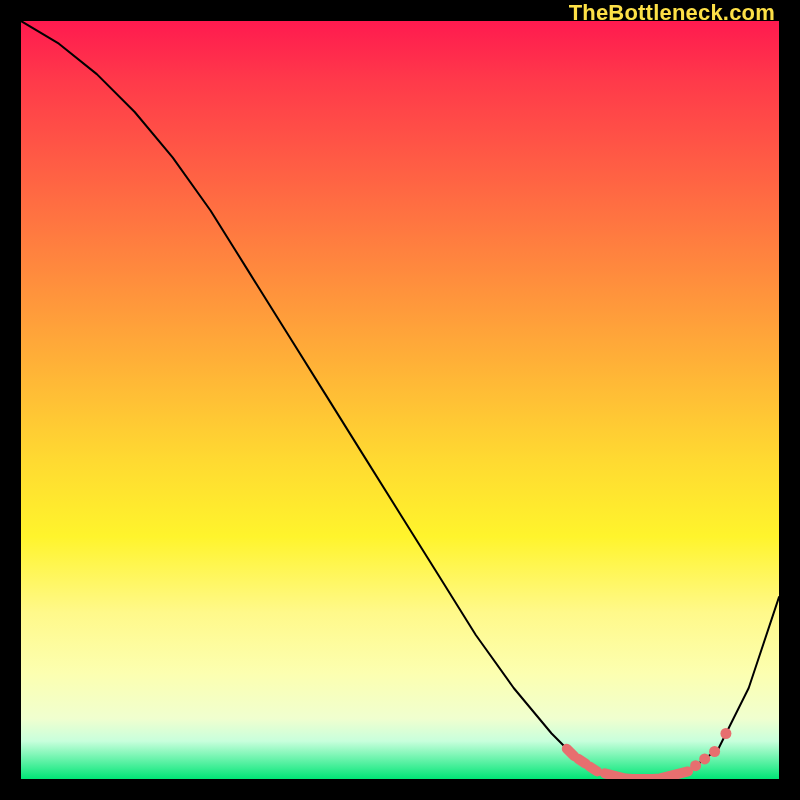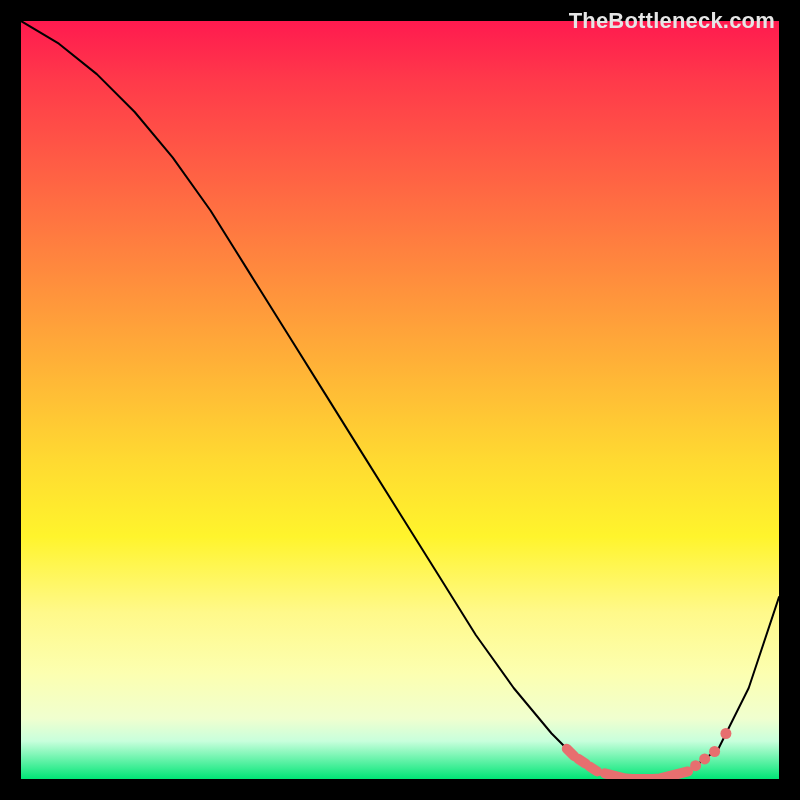--- a/index.html
+++ b/index.html
@@ -27,23 +27,23 @@
       #ffda31 58%,
       #fff42c 68%,
       #fff98a 78%,
       #fcffb0 86%,
       #f0ffcf 92%,
       #c8ffdc 95%,
       #00e676 100%);
   }
   .watermark {
     position: absolute;
-    top: 8px;
+    top: 0px;
     right: 25px;
-    color: #e5e5e5;
+    color: #fde047;
     font-size: 22px;
     font-weight: 600;
     letter-spacing: 0.2px;
   }
   svg.curve {
     position: absolute;
     left: 0;
     top: 0;
     width: 758px;
     height: 758px;

